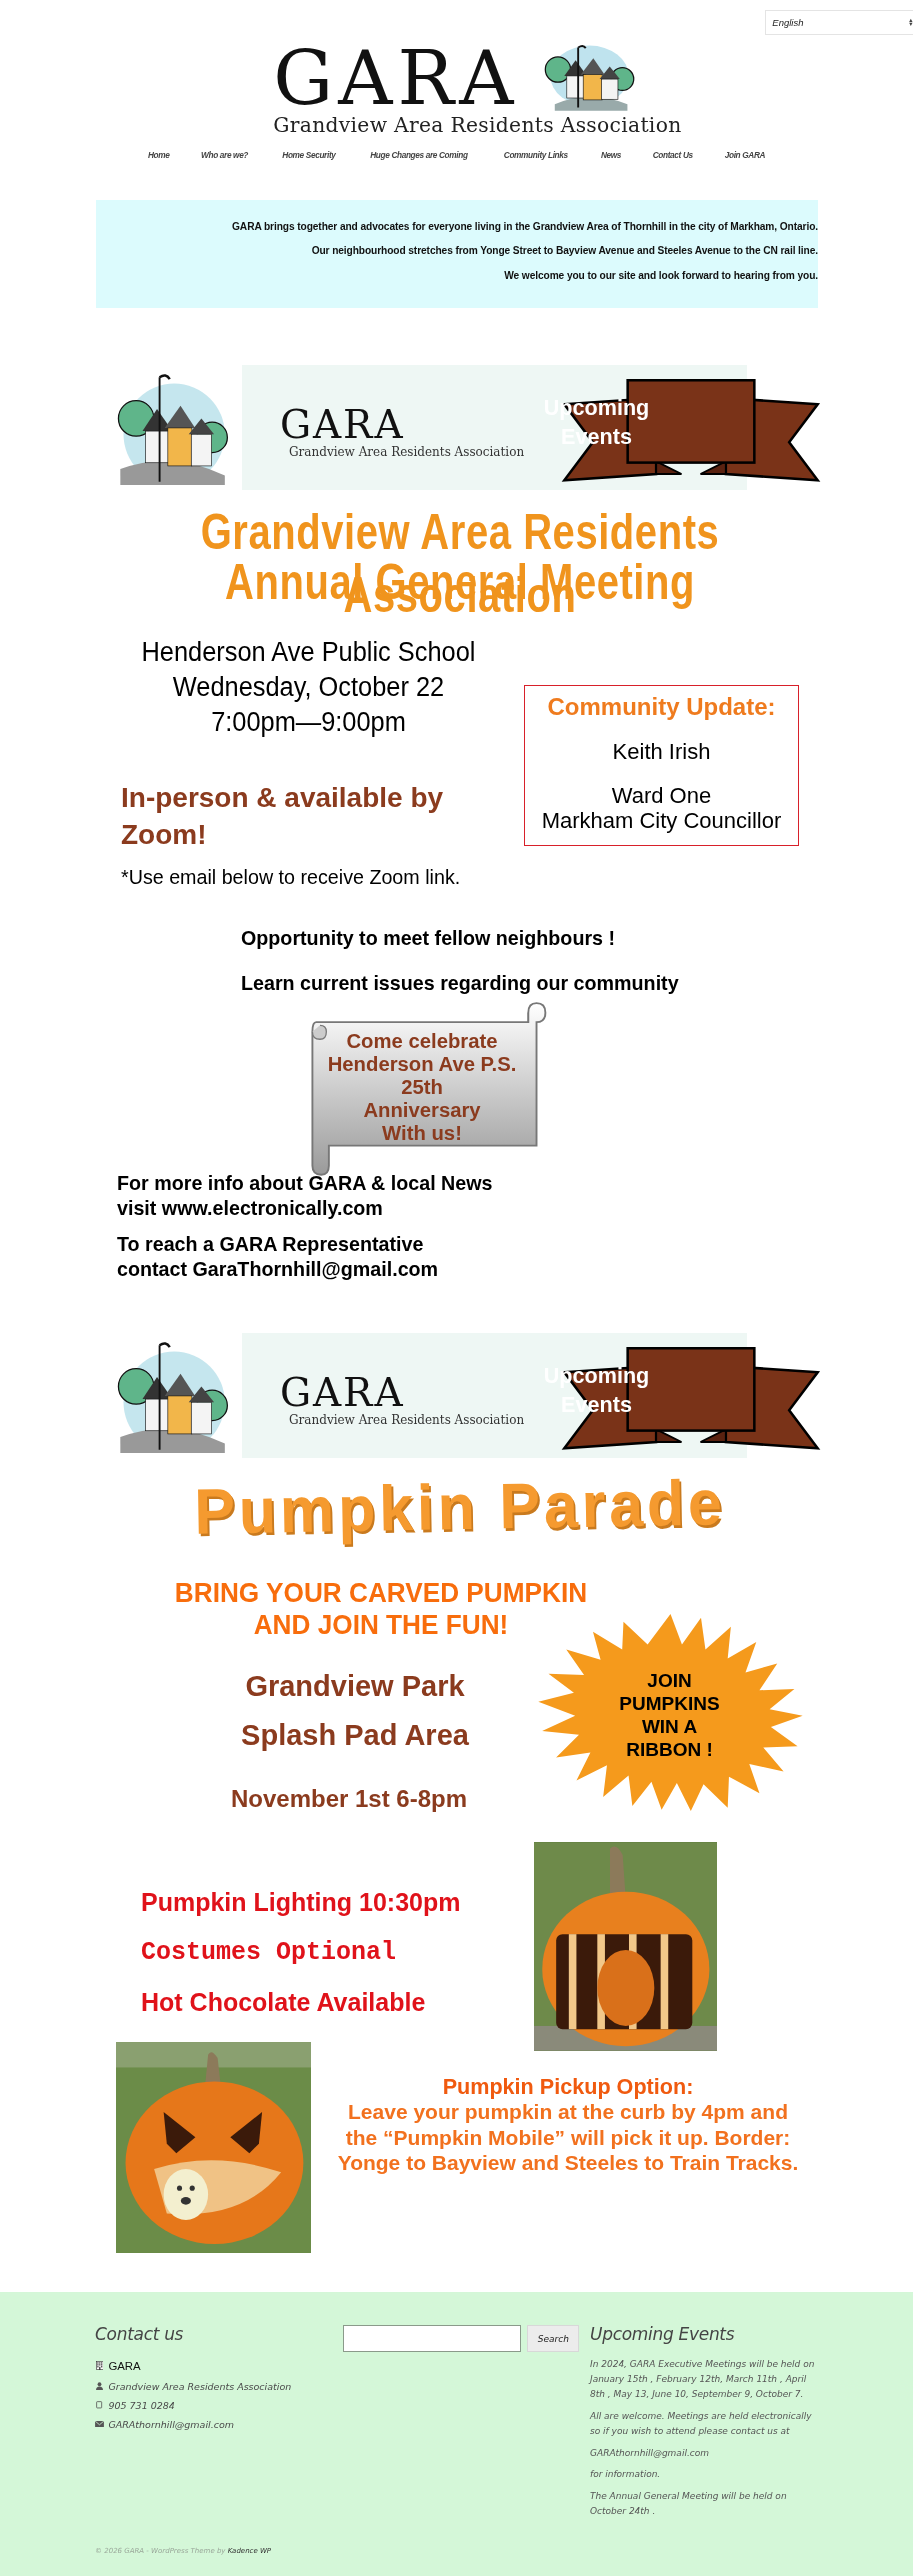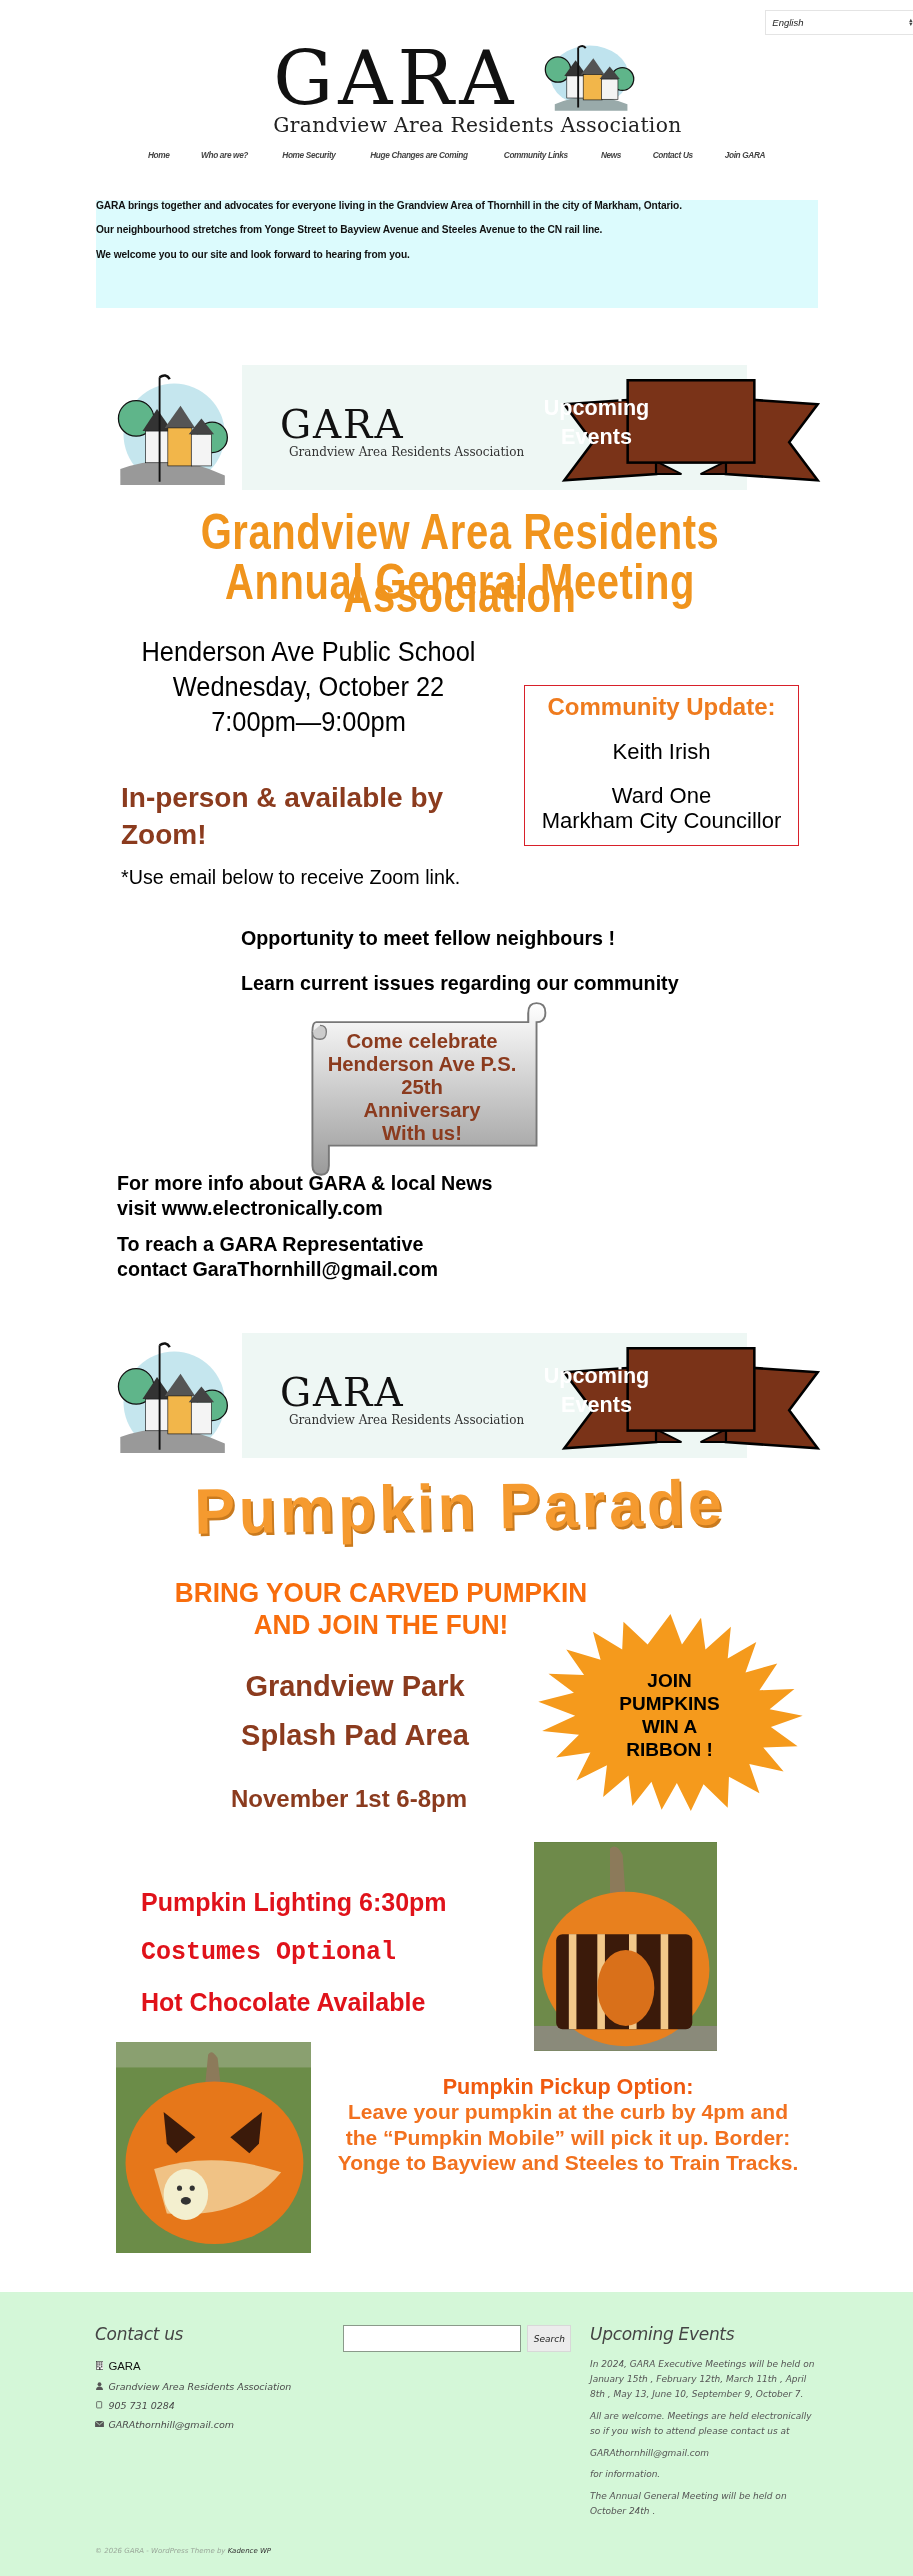--- a/index.html
+++ b/index.html
@@ -27,21 +27,21 @@
 
   .nav { position: absolute; left: 0; top: 150px; width: 914px; display: flex; justify-content: center; gap: 29px; text-align: center; }
   .nav a {
     font-family: "Liberation Sans", sans-serif; font-style: italic; font-weight: bold;
     font-size: 9px; color: #444; text-decoration: none; letter-spacing: -0.4px; transform: scaleX(0.92);
   }
 
   
   .intro {
     position: absolute; left: 96px; top: 200px; width: 722px; height: 108px;
-    background: #dcfbfd; text-align: left; 
+    background: #dcfbfd; text-align: right; padding-top: 21px;
   }
   .intro p { font-family: "Liberation Sans", sans-serif; font-weight: bold; font-size: 10.2px; color: #111; margin-bottom: 13.3px; letter-spacing: -0.1px; }
 
   
   .banner { position: absolute; left: 95px; width: 730px; height: 133px; }
   .banner .strip { position: absolute; left: 147px; top: 10.2px; width: 505px; height: 125px; background: #eef7f4; }
   .banner .houses-lg { position: absolute; left: 19px; top: 19px; width: 114px; height: 111px; }
   .banner .b-gara { position: absolute; left: 185px; top: 51px; font-family: "DejaVu Serif", serif; font-size: 39px; line-height: 38px; color: #111; letter-spacing: 1.9px; }
   .banner .b-sub { position: absolute; left: 194px; top: 90px; font-family: "DejaVu Serif", serif; font-size: 12px; color: #333; white-space: nowrap; }
   .banner .ribbon { position: absolute; left: 466px; top: 24px; width: 260px; height: 114px; }
@@ -120,21 +120,21 @@
   .footer { position: absolute; left: 0; top: 2292px; width: 914px; height: 284px; background: #d4f7d8; }
   .f-head { position: absolute; font-family: "DejaVu Sans", sans-serif; font-style: italic; font-size: 17px; color: #444; font-weight: normal; letter-spacing: -0.3px; }
   .f-contact { left: 95px; top: 32px; }
   .f-events { left: 590px; top: 32px; }
   .f-list { position: absolute; left: 95px; top: 63px; }
   .f-list .row { display: flex; align-items: center; gap: 4.4px; height: 19px; font-size: 9.5px; color: #4a4a4a; font-style: italic; font-family: "DejaVu Sans", sans-serif; }
   .f-list .row.org { font-style: normal; font-family: "Liberation Sans", sans-serif; font-size: 11.4px; color: #111; height: 21.6px; }
   .f-list .row .ic { width: 9px; display: inline-flex; justify-content: center; }
   .f-search { position: absolute; left: 343px; top: 33px; display: flex; gap: 6.3px; }
   .f-search input { width: 178px; height: 27px; border: 0.6px solid #8b9a8b; background: #fff; padding: 0 5.1px; font-size: 9px; }
-  .f-search button { width: 44px; height: 27px; border: 0.6px solid #d8d8d8; background: #ececec; font-family: "DejaVu Sans", sans-serif; font-style: italic; font-size: 9px; color: #222; }
+  .f-search button { width: 52px; height: 27px; border: 0.6px solid #d8d8d8; background: #ececec; font-family: "DejaVu Sans", sans-serif; font-style: italic; font-size: 9px; color: #222; }
   .f-events-body { position: absolute; left: 590px; top: 65px; width: 228px; font-family: "DejaVu Sans", sans-serif; font-style: italic; font-size: 9px; line-height: 15.2px; color: #555; }
   .f-events-body p { margin-bottom: 6.3px; }
   .f-copy { position: absolute; left: 95px; top: 255px; font-family: "DejaVu Sans", sans-serif; font-size: 7px; color: #9aa89a; font-style: italic; }
   .f-copy a { color: #333; text-decoration: none; }
 </style>
 </head>
 <body>
 
 <div class="lang-select">
   <span>English</span>
@@ -310,21 +310,21 @@
     196,308 180,264 150,302 144,254 104,288 110,238 62,262 84,218 30,226 66,190 8,184 60,160
     2,138 58,124 18,94 74,96 46,56 100,72 88,28 134,56 136,12 174,48"></polygon>
 </svg>
 <div class="burst-text">
   <div>JOIN</div>
   <div>PUMPKINS</div>
   <div>WIN A</div>
   <div>RIBBON !</div>
 </div>
 
-<div class="pp-red" style="top:1888px;">Pumpkin Lighting 6:30pm</div>
+<div class="pp-red" style="top:1888px;">Pumpkin Lighting 10:30pm</div>
 <div class="pp-red" style="top:1938px;font-family:Liberation Mono, monospace;">Costumes Optional</div>
 <div class="pp-red" style="top:1988px;">Hot Chocolate Available</div>
 
 <div class="photo photo-1">
   <svg width="183" height="209" viewBox="0 0 289 329">
     <rect width="289" height="329" fill="#6e8a4a"></rect>
     <rect y="290" width="289" height="39" fill="#8a8a7a"></rect>
     <path d="M120 10 Q130 0 140 20 L145 90 L120 95 Z" fill="#8c7a5a"></path>
     <ellipse cx="145" cy="200" rx="132" ry="122" fill="#e8801e"></ellipse>
     <rect x="35" y="145" width="215" height="150" rx="10" fill="#3b1a0a"></rect>

